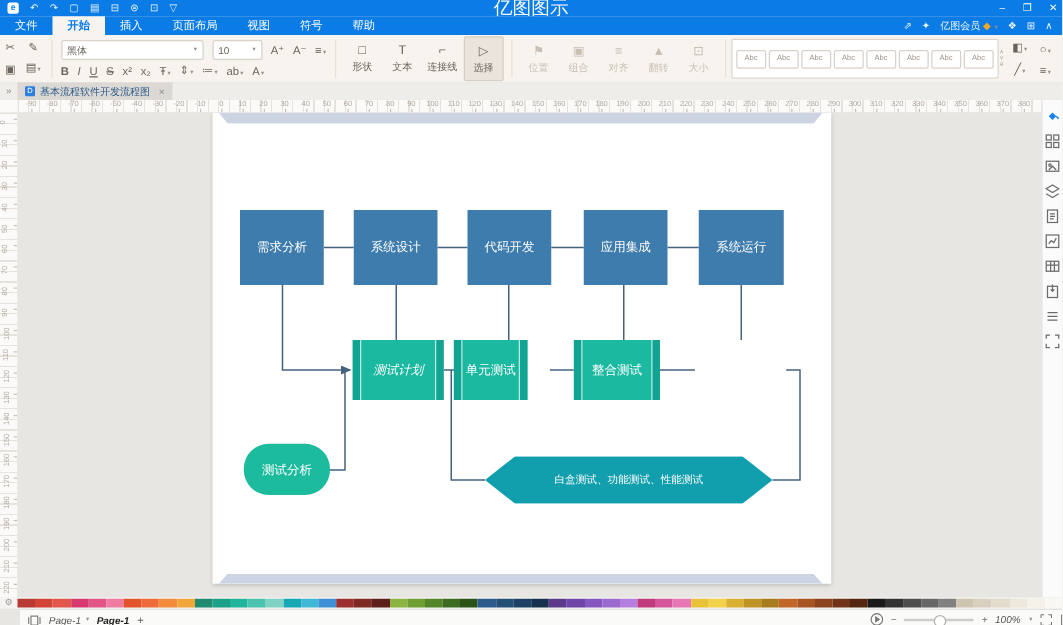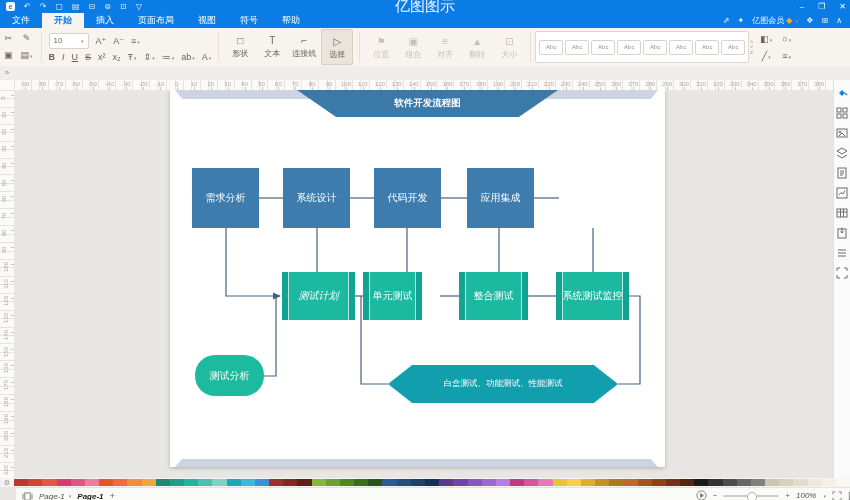--- a/index.html
+++ b/index.html
@@ -171,20 +171,24 @@
   <div id="ribbon">
     <div class="rgrid2">
       <span class="ric">✂</span>
       <span class="ric">▣</span>
       <span class="ric">✎</span>
       <span class="ric"><span>▤</span><span class="caret">▾</span></span>
     </div>
     <div class="rsep"></div>
     <div style="display:flex;flex-direction:column;gap:3px;padding:0 3px;">
       <div class="fontrow">
+        <span class="fontbox">
+            <span>黑体</span>
+            <span class="caret">▾</span>
+          </span>
         <span class="sizebox">
             <span>10</span>
             <span class="caret">▾</span>
           </span>
         <span class="fmt">A⁺</span>
         <span class="fmt">A⁻</span>
         <span class="fmt"><span>≡</span><span class="caret">▾</span></span>
       </div>
       <div class="fontrow">
         <span class="fmt" style="font-weight:bold">B</span>
@@ -263,20 +267,25 @@
       <span class="sgi"><span>╱</span><span class="caret">▾</span></span>
       <span class="sgi"><span>○</span><span class="caret">▾</span></span>
       <span class="sgi"><span>≡</span><span class="caret">▾</span></span>
 
     </div>
 
   </div>
 
   <div id="tabbar">
     <span id="tab-expander">»</span>
+    <div class="doctab">
+      <span class="docicon">D</span>
+      <span>基本流程软件开发流程图</span>
+      <span class="close">×</span>
+    </div>
   </div>
 
   <div id="rulercorner"></div>
   <div id="hruler">
       <span class="rlabel" style="left: 10.9px;">-90</span>
       <span class="htick" style="left: 10.9px;"></span>
       <span class="rlabel" style="left: 27.8px;">-80</span>
       <span class="htick" style="left: 27.8px;"></span>
       <span class="rlabel" style="left: 44.7px;">-70</span>
       <span class="htick" style="left: 44.7px;"></span>
@@ -416,21 +425,20 @@
       <span class="vtick" style="top: 343px;"></span>
       <span class="rlabel" style="top: 359.9px;">210</span>
       <span class="vtick" style="top: 359.9px;"></span>
       <span class="rlabel" style="top: 376.8px;">220</span>
       <span class="vtick" style="top: 376.8px;"></span>
     </div>
 
   <div id="canvas">
     <div id="page">
       <div class="band-top"></div>
-      <div class="banner">软件开发流程图</div>
 
       <svg id="edges" viewBox="0 0 495 377">
         <defs>
           <marker id="arr" markerWidth="7" markerHeight="6" refX="6" refY="3" orient="auto">
             <path d="M0,0 L7,3 L0,6 Z" fill="#44627e"></path>
           </marker>
         </defs>
         <g stroke="#44627e" stroke-width="1.2" fill="none">
           <path d="M89,108 H113"></path>
           <path d="M180,108 H204"></path>
@@ -447,25 +455,25 @@
           <path d="M358,206 H386"></path>
           <path d="M191,206 V294 H218"></path>
           <path d="M448,294 H470 V206 H459"></path>
         </g>
       </svg>
 
       <div class="node blue b1">需求分析</div>
       <div class="node blue b2">系统设计</div>
       <div class="node blue b3">代码开发</div>
       <div class="node blue b4">应用集成</div>
+      <div class="node blue b5">系统运行</div>
 
       <div class="node green g1">测试计划</div>
       <div class="node green g2">单元测试</div>
       <div class="node green g3">整合测试</div>
-      <div class="node green g4">系统测试监控</div>
 
       <div class="node hex">白盒测试、功能测试、性能测试</div>
       <div class="node stadium">测试分析</div>
 
       <div class="band-bottom"></div>
     </div>
   </div>
 
   <div id="rightbar">
     <span class="sbicon">

